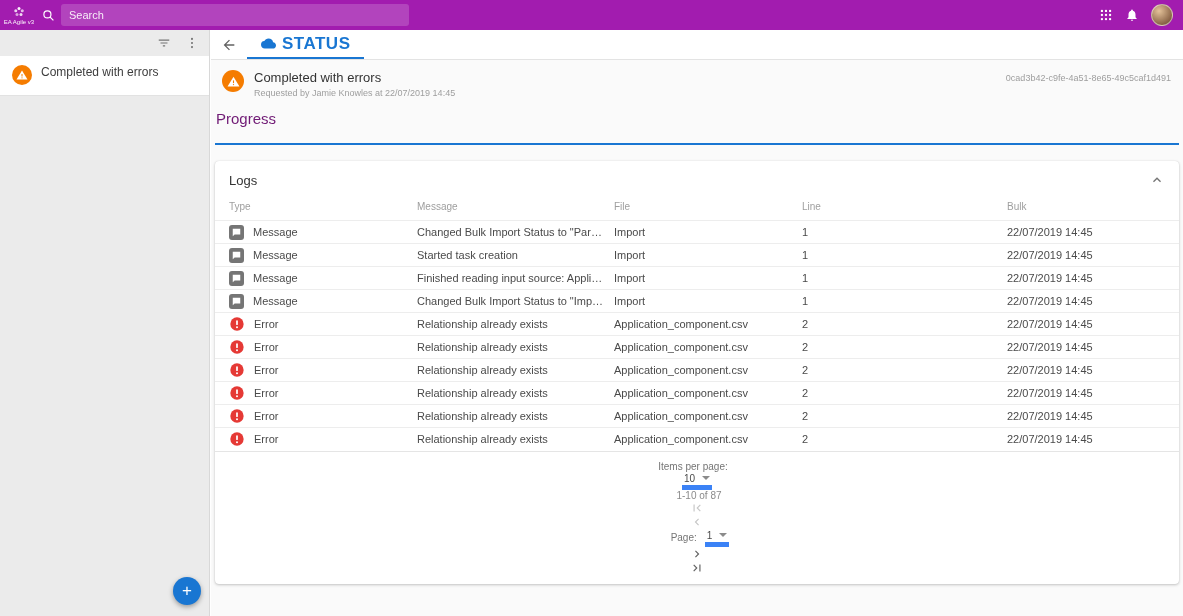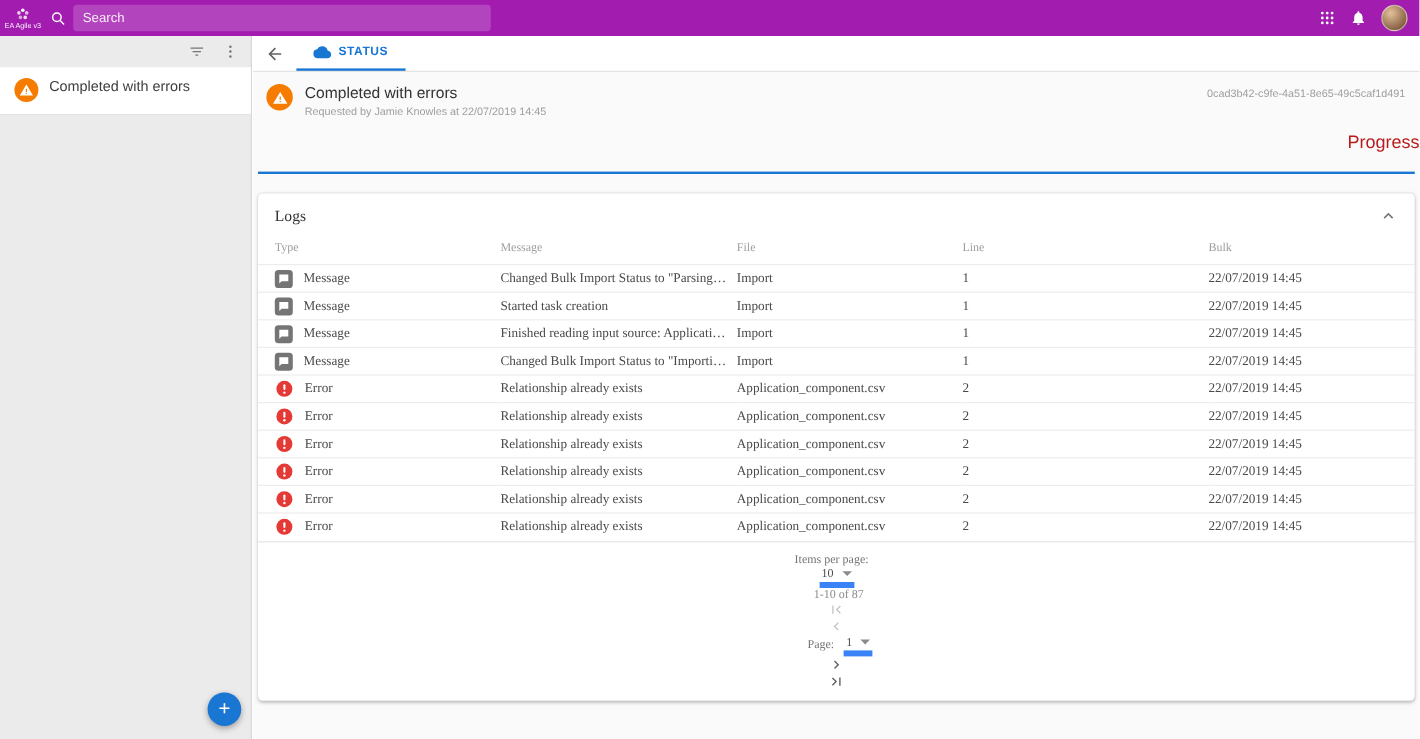--- a/index.html
+++ b/index.html
@@ -43,36 +43,36 @@
          border-radius:50%; background:#1976d2; color:#fff; display:flex;
          align-items:center; justify-content:center; font-size:17px;
          box-shadow:0 2px 5px rgba(0,0,0,.35); cursor:pointer; z-index:5; }
 
   
   .main { position:absolute; top:30px; left:211px; right:0; bottom:0; background:#fafafa; }
   .tabbar { height:30px; background:#fff; border-bottom:1px solid #e3e3e3;
             display:flex; align-items:stretch; }
   .back-btn { display:flex; align-items:center; padding:0 10px; cursor:pointer; }
   .tab { display:flex; align-items:center; gap:6px; padding:0 14px;
-         border-bottom:2px solid #1976d2; color:#1976d2; font-size:10px;
+         border-bottom:2px solid #1976d2; color:#1976d2; font-size:17px;
          font-weight:bold; letter-spacing:.5px; cursor:pointer;justify-content:flex-end; }
 
   .status-header { display:flex; align-items:flex-start; padding:10px 12px 2px 11px; }
   .status-header .warn-circle { width:22px; height:22px; margin-right:10px; }
   .status-title { font-size:13px; color:#333; }
   .status-sub { font-size:9px; color:#9e9e9e; margin-top:3px; }
   .job-id { margin-left:auto; font-size:9px; color:#9e9e9e; padding-top:3px; }
 
-  .progress-label { font-size:15px; color:#b91c1c; margin:10px 0 16px 5px;text-align:right; }
+  .progress-label { font-size:15px; color:#701a75; margin:10px 0 16px 5px; }
   .progress-track { height:2px; margin:0 4px; background:rgba(25,118,210,0.15); }
   .progress-fill { height:100%; background:#1976d2; }
   .progress-percent { text-align:center; color:#1976d2; font-size:10px; margin-top:9px; }
 
   .card { margin:16px 4px 0; background:#fff; border-radius:4px;
-          box-shadow:0 1px 3px rgba(0,0,0,.22), 0 0 1px rgba(0,0,0,.14);font-family:Liberation Serif, serif; }
+          box-shadow:0 1px 3px rgba(0,0,0,.22), 0 0 1px rgba(0,0,0,.14); }
   .card-header { display:flex; align-items:center; padding:11px 14px 9px; }
   .card-title { font-size:13px; color:#333; }
   .collapse-btn { margin-left:auto; display:flex; cursor:pointer; }
 
   table { width:100%; border-collapse:collapse; table-layout:fixed;
           font-size:11px; color:#4a4a4a; }
   th { font-size:10px; font-weight:normal; color:#9e9e9e; text-align:left;
        padding:4px 8px 8px 0; white-space:nowrap; overflow:hidden; }
   td { padding:3px 8px 3px 0; border-top:1px solid #ededed; height:23px;
        white-space:nowrap; overflow:hidden; text-overflow:ellipsis; }

